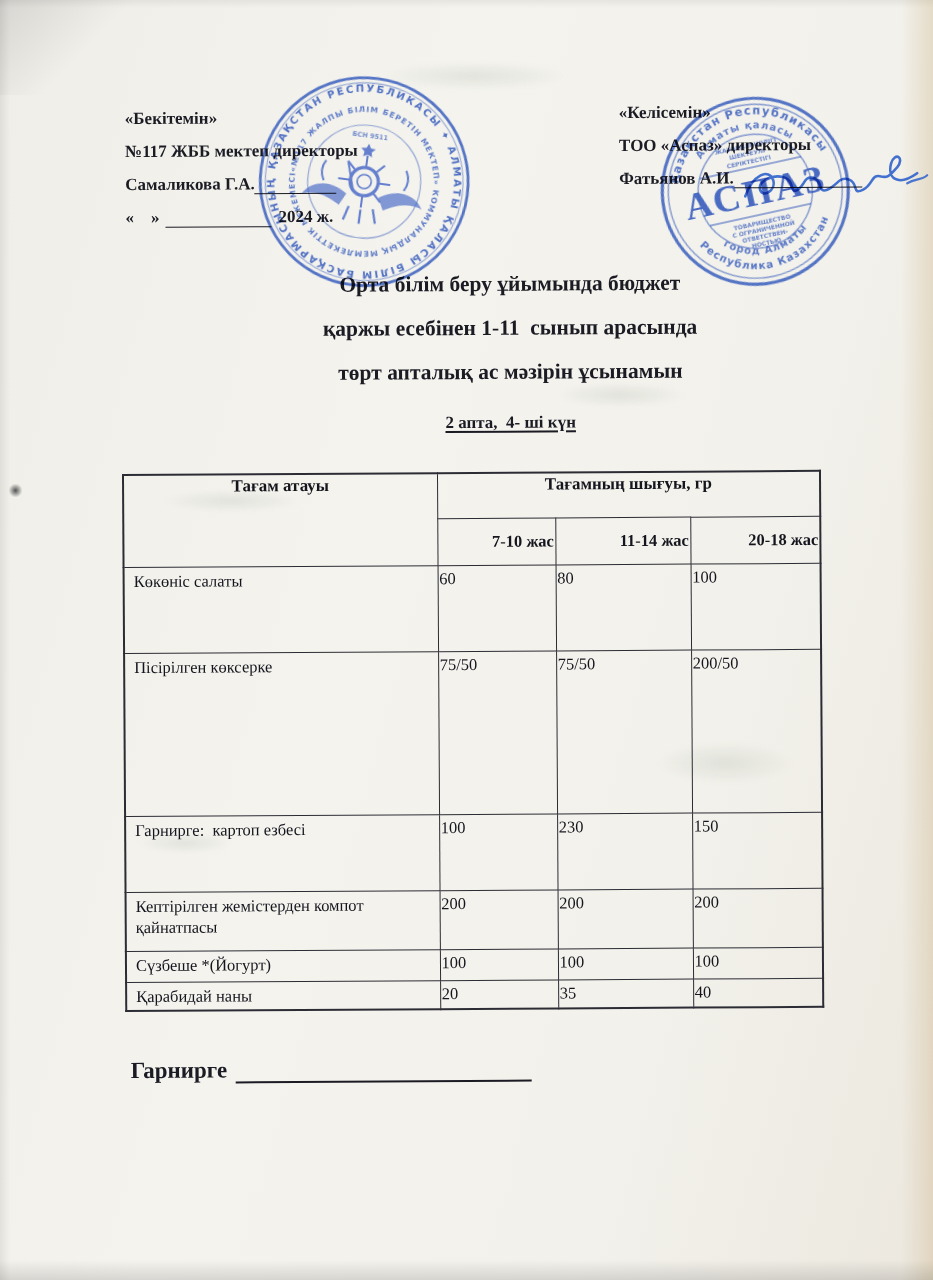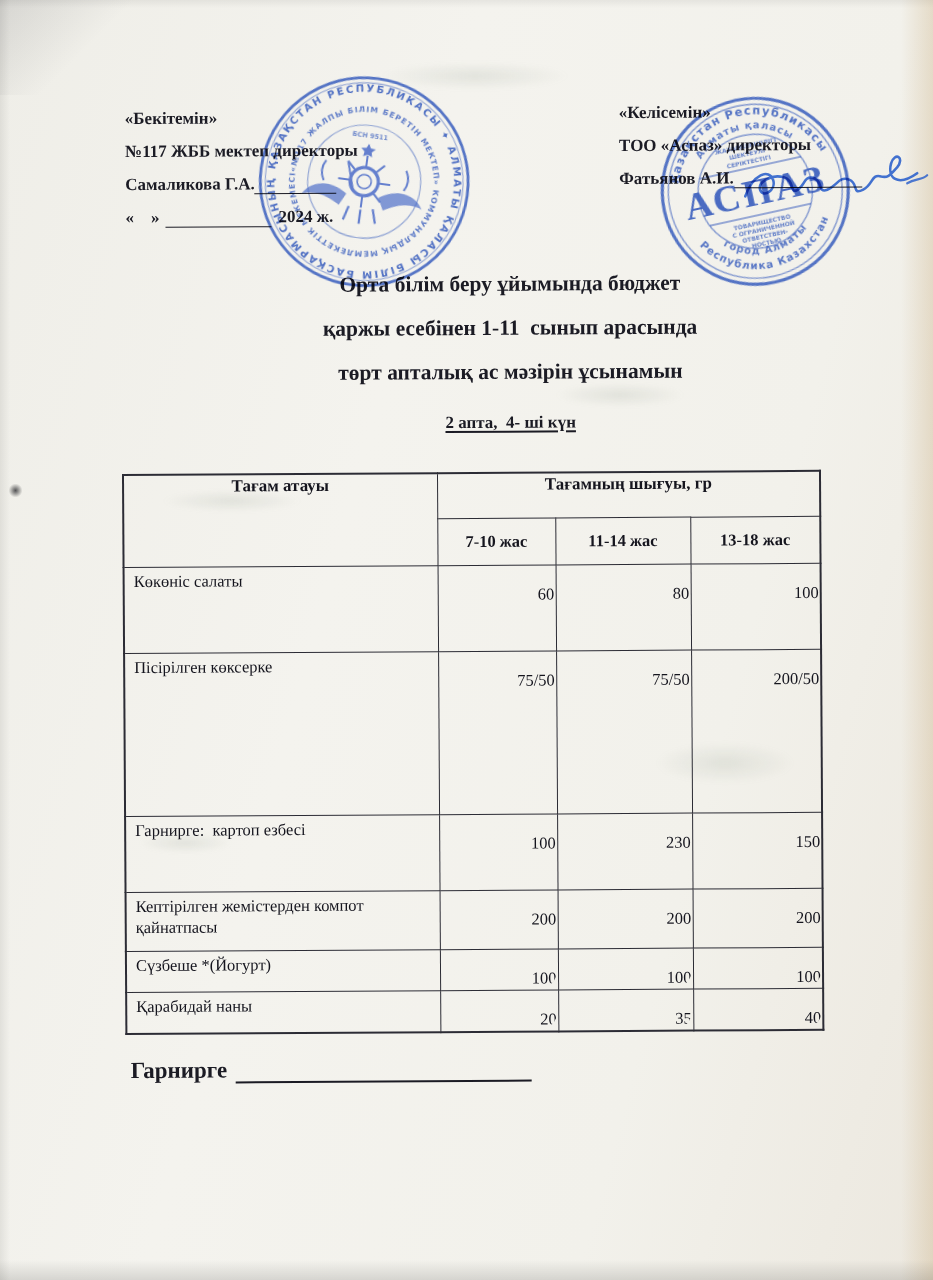--- a/index.html
+++ b/index.html
@@ -34,23 +34,23 @@
   .titleblock{position:absolute;left:162px;top:272px;width:700px;text-align:center;font-weight:bold;font-size:21.5px;}
   .titleblock .tl{margin-bottom:19px;white-space:pre;}
   .subtitle{position:absolute;left:162px;top:413px;width:700px;text-align:center;font-weight:bold;font-size:17px;}
   .subtitle span{text-decoration:underline;text-underline-offset:3px;text-decoration-thickness:1.5px;white-space:pre;}
 
   table.menu{position:absolute;left:123px;top:472px;width:697px;border-collapse:collapse;table-layout:fixed;font-size:16.5px;color:#15151e;}
   table.menu th,table.menu td{border:1.4px solid #2c2c35;vertical-align:top;overflow:hidden;}
   table.menu{border:2px solid #2c2c35;}
   th.dishhdr{vertical-align:middle;text-align:center;font-size:17px;}
   th.grphdr{height:42px;vertical-align:middle;text-align:center;font-size:17px;}
-  tr.agerow th{height:44px;vertical-align:middle;text-align:center;font-size:16.5px;}
+  tr.agerow th{height:44px;vertical-align:middle;text-align:right;font-size:16.5px;}
   td.dish{padding:3px 6px 3px 9px;white-space:pre-wrap;line-height:1.3;}
-  td.val{text-align:right;padding-top:19px;border-radius:24px;}
+  td.val{text-align:left;padding-top:3px;}
   tbody tr:nth-child(1){height:86px;}
   tbody tr:nth-child(2){height:163px;}
   tbody tr:nth-child(3){height:76px;}
   tbody tr:nth-child(4){height:59px;}
   tbody tr:nth-child(5){height:31px;}
   tbody tr:nth-child(6){height:25px;}
 
   .nurse{position:absolute;left:128px;top:1054px;font-size:23px;font-weight:bold;display:flex;align-items:flex-end;}
   .nurse .uline{height:26px;border-bottom-width:2px;}
 
@@ -107,21 +107,21 @@
         <col style="width:130px">
       </colgroup>
     <thead>
       <tr>
         <th class="dishhdr" rowspan="2">Тағам атауы</th>
         <th class="grphdr" colspan="3">Тағамның шығуы, гр</th>
       </tr>
       <tr class="agerow">
         <th>7-10 жас</th>
         <th>11-14 жас</th>
-        <th>13-18 жас</th>
+        <th>20-18 жас</th>
       </tr>
     </thead>
     <tbody>
       <tr>
         <td class="dish">Көкөніс салаты</td>
         <td class="val">60</td>
         <td class="val">80</td>
         <td class="val">100</td>
       </tr>
       <tr>

